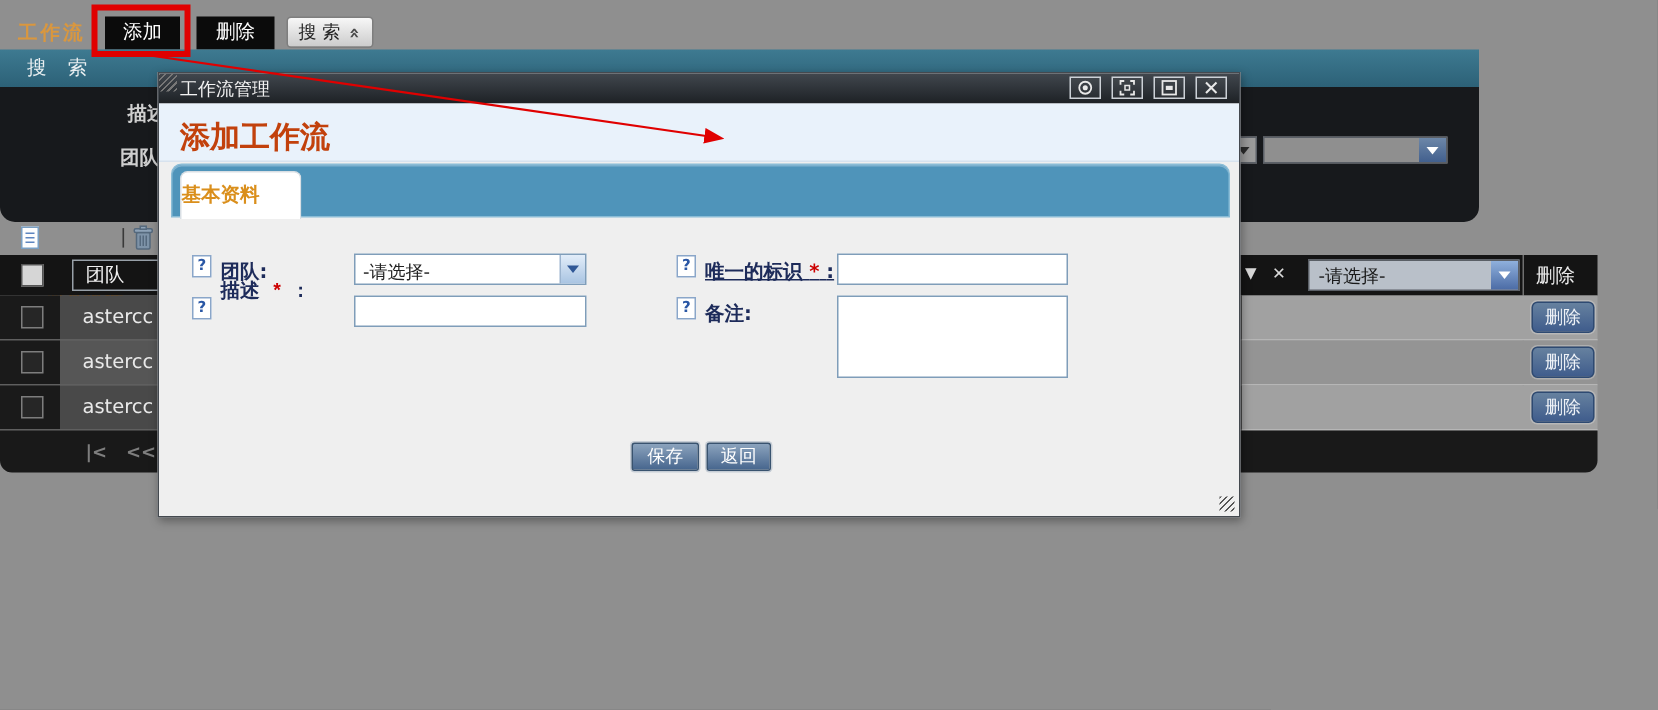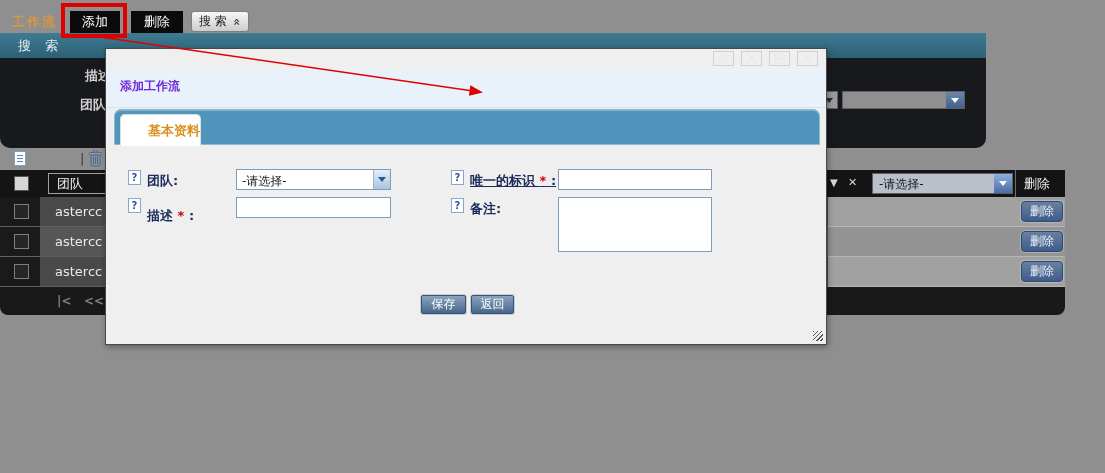--- a/index.html
+++ b/index.html
@@ -41,23 +41,23 @@
   .doc-ico { position:absolute; width:12px; height:15px; background:#fdfdfd; border:1px solid #7aa0c4; box-shadow:inset 0 0 0 1px #fff; }
   .doc-ico i { position:absolute; left:2px; right:2px; height:1px; background:#5d85c0; }
 
   
   .modal { position:absolute; left:105px; top:48px; width:722px; height:297px; background:#efefef; border:1px solid #44494f; box-shadow:1px 2px 6px rgba(0,0,0,.35); z-index:10; }
   .m-title { position:absolute; left:0; top:0; width:100%; height:20px; background:linear-gradient(#41474e,#1d2125); color:#f2f2f2; font-size:12px; line-height:20px; padding-left:14px; }
   .m-corner { position:absolute; left:0; top:0; width:12px; height:12px; background:repeating-linear-gradient(135deg,#777 0 1px,transparent 1px 3px); }
   .m-btns { position:absolute; right:8px; top:2px; display:flex; gap:7px; }
   .m-btn { width:21px; height:15px; border:1px solid #ccd1d7; display:flex; align-items:center; justify-content:center; cursor:pointer; background:rgba(255,255,255,.03); }
   .m-head { position:absolute; left:0; top:20px; width:100%; height:39px; background:#e9f2fb; border-bottom:1px solid #d7e2ee; }
-  .m-head h1 { position:absolute; left:14px; top:9px; font-size:12px; color:#6d28d9; font-weight:bold; }
+  .m-head h1 { position:absolute; left:14px; top:9px; font-size:20px; color:#c2410c; font-weight:bold; }
   .tabbar { position:absolute; left:8px; top:60px; width:706px; height:36px; background:#4f94ba; border:1px solid #8abcd6; border-radius:7px 7px 0 0; box-shadow:inset 0 1px 0 #7fb2cf; }
-  .tab-active { position:absolute; left:5px; top:4px; width:81px; height:32px; background:#fff; border:1px solid #d9dfe4; border-bottom:none; border-radius:5px 5px 0 0; color:#da8f1c; font-size:13px; font-weight:bold; text-align:right; line-height:32px; cursor:pointer; }
+  .tab-active { position:absolute; left:5px; top:4px; width:81px; height:32px; background:#fff; border:1px solid #d9dfe4; border-bottom:none; border-radius:5px 5px 0 0; color:#da8f1c; font-size:13px; font-weight:bold; text-align:left; line-height:32px; cursor:pointer; }
   .help-ico { position:absolute; width:13px; height:15px; background:#fff; border:1px solid #8aa6c9; color:#2a57a5; font-size:10px; font-weight:bold; text-align:center; line-height:14px; cursor:pointer; }
   .f-label { position:absolute; color:#1d2b5a; font-size:13px; font-weight:bold; white-space:nowrap; }
   .f-label .star { color:#cc0000; }
   .f-input { position:absolute; border:1px solid #7f9db9; background:#fff; font-size:12px; padding:0 4px; font-family:"DejaVu Sans", sans-serif; }
   .m-select { position:absolute; border:1px solid #7f9db9; background:#fff; display:flex; cursor:pointer; }
   .m-select .dd-val { flex:1; font-size:12px; color:#222; padding:3px 0 0 5px; }
   .m-select .dd-btn { width:17px; background:linear-gradient(#e2edf9,#a9c4e2); border-left:1px solid #9cb4cf; display:flex; align-items:center; justify-content:center; }
   .m-select .tri { border-top-color:#2f5796; }
   .fbtn { position:absolute; height:19px; border:1px solid #39536f; border-radius:2px; background:linear-gradient(#8ba3bd,#47668e); color:#fff; font-size:12px; text-align:center; line-height:17px; cursor:pointer; box-shadow:0 0 0 1px #c6cdd5; }
   .grip { position:absolute; right:3px; bottom:3px; width:10px; height:10px; background:repeating-linear-gradient(135deg,#555 0 1px,transparent 1px 3px); cursor:nwse-resize; }
@@ -158,20 +158,24 @@
   <div class="row-gray" style="top:257px; background:#a1a1a1;">
     <div class="btn-del">删除</div>
   </div>
 
   <div class="pgbar">
     <span class="pgico" style="left:57px;">|&lt;</span>
     <span class="pgico" style="left:84px;">&lt;&lt;</span>
   </div>
 
   <div class="modal">
+    <div class="m-title">
+      <span>工作流管理</span>
+      <span class="m-corner"></span>
+    </div>
     <div class="m-btns">
       <div class="m-btn">
         <svg width="11" height="11" viewBox="0 0 11 11">
           <circle cx="5.5" cy="5.5" r="4" fill="none" stroke="#e8e8e8" stroke-width="1.2"></circle>
           <circle cx="5.5" cy="5.5" r="1.7" fill="#e8e8e8"></circle>
         </svg>
       </div>
       <div class="m-btn">
         <svg width="11" height="11" viewBox="0 0 11 11">
           <path d="M1 3.5 V1 H3.5 M7.5 1 H10 V3.5 M10 7.5 V10 H7.5 M3.5 10 H1 V7.5" fill="none" stroke="#e8e8e8" stroke-width="1.2"></path>
@@ -207,21 +211,21 @@
     </div>
     <div class="help-ico" style="left:345px; top:121px;">?</div>
     <div class="f-label" style="left:364px; top:123px;text-decoration:underline;">
       <span>唯一的标识</span>
       <span class="star">*</span>
       <span>:</span>
     </div>
     <input class="f-input" style="left: 452px; top: 120px; width: 154px; height: 21px;">
 
     <div class="help-ico" style="left:22px; top:149px;">?</div>
-    <div class="f-label" style="left:41px; top:158px;">
+    <div class="f-label" style="left:41px; top:136px;font-family:Liberation Mono, monospace;">
       <span>描述</span>
       <span class="star">*</span>
       <span>:</span>
     </div>
     <input class="f-input" style="left: 130px; top: 148px; width: 155px; height: 21px;">
     <div class="help-ico" style="left:345px; top:149px;">?</div>
     <div class="f-label" style="left:364px; top:151px;">备注:</div>
     <textarea class="f-input" style="left: 452px; top: 148px; width: 154px; height: 55px; resize: none;"></textarea>
 
     <div class="fbtn" style="left:315px; top:246px; width:45px;text-align:center;">保存</div>

